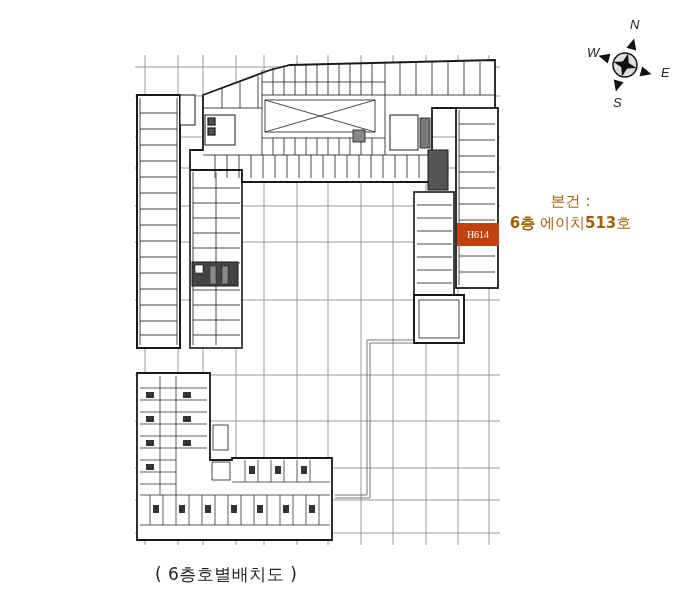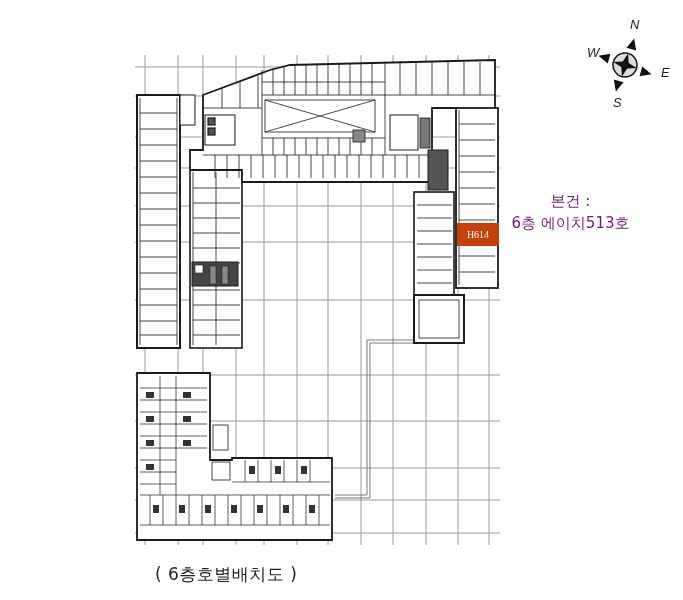--- a/index.html
+++ b/index.html
@@ -1,21 +1,21 @@
 <!DOCTYPE html>
 <html><head>
 <meta charset="utf-8">
 <style>
   html, body { margin: 0; padding: 0; background: #ffffff; }
   body { width: 683px; height: 600px; position: relative; overflow: hidden; font-family: "DejaVu Sans", sans-serif; }
   #plan { position: absolute; left: 0; top: 0; width: 683px; height: 600px; }
   .compass { position: absolute; left: 575px; top: 15px; width: 100px; height: 100px; }
   .compass-letter { position: absolute; font-family: "Liberation Sans", sans-serif; font-style: italic; font-size: 13px; color: #222; }
-  .label-block { position: absolute; left: 488px; top: 190px; width: 165px; text-align: center; color: #701a75; font-family: "DejaVu Sans", sans-serif; font-size: 15px; line-height: 22px; }
-  .label-block .b { font-weight: normal; }
+  .label-block { position: absolute; left: 488px; top: 190px; width: 165px; text-align: center; color: #a16207; font-family: "DejaVu Sans", sans-serif; font-size: 15px; line-height: 22px; }
+  .label-block .b { font-weight: bold; }
   .unit-tag { position: absolute; left: 457px; top: 223px; width: 34px; height: 15px; background: #c2410c; border: 4px solid #c2410c; color: #fff; font-family: "Liberation Serif", serif; font-size: 10px; line-height: 15px; text-align: center; }
   .caption { position: absolute; left: 155px; top: 563px; font-family: "DejaVu Sans", sans-serif; font-size: 17px; color: #222; letter-spacing: 0.5px; }
 </style>
 </head>
 <body>
 
 <svg id="plan" viewBox="0 0 683 600" xmlns="http://www.w3.org/2000/svg">
 
   <g stroke="#9a9a9a" stroke-width="1" fill="none">
     <line x1="145" y1="55" x2="145" y2="545"></line>

